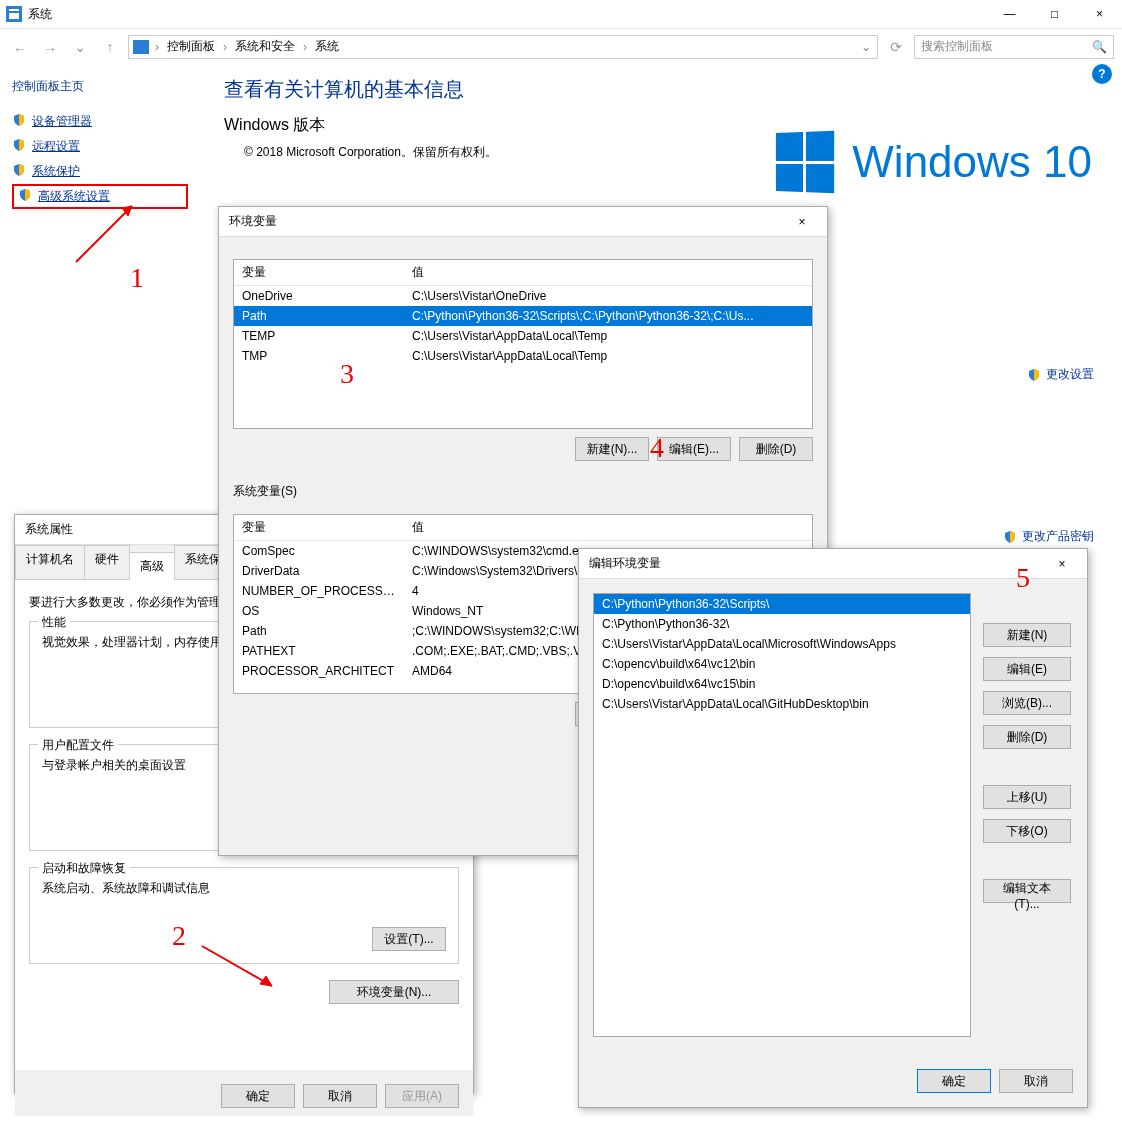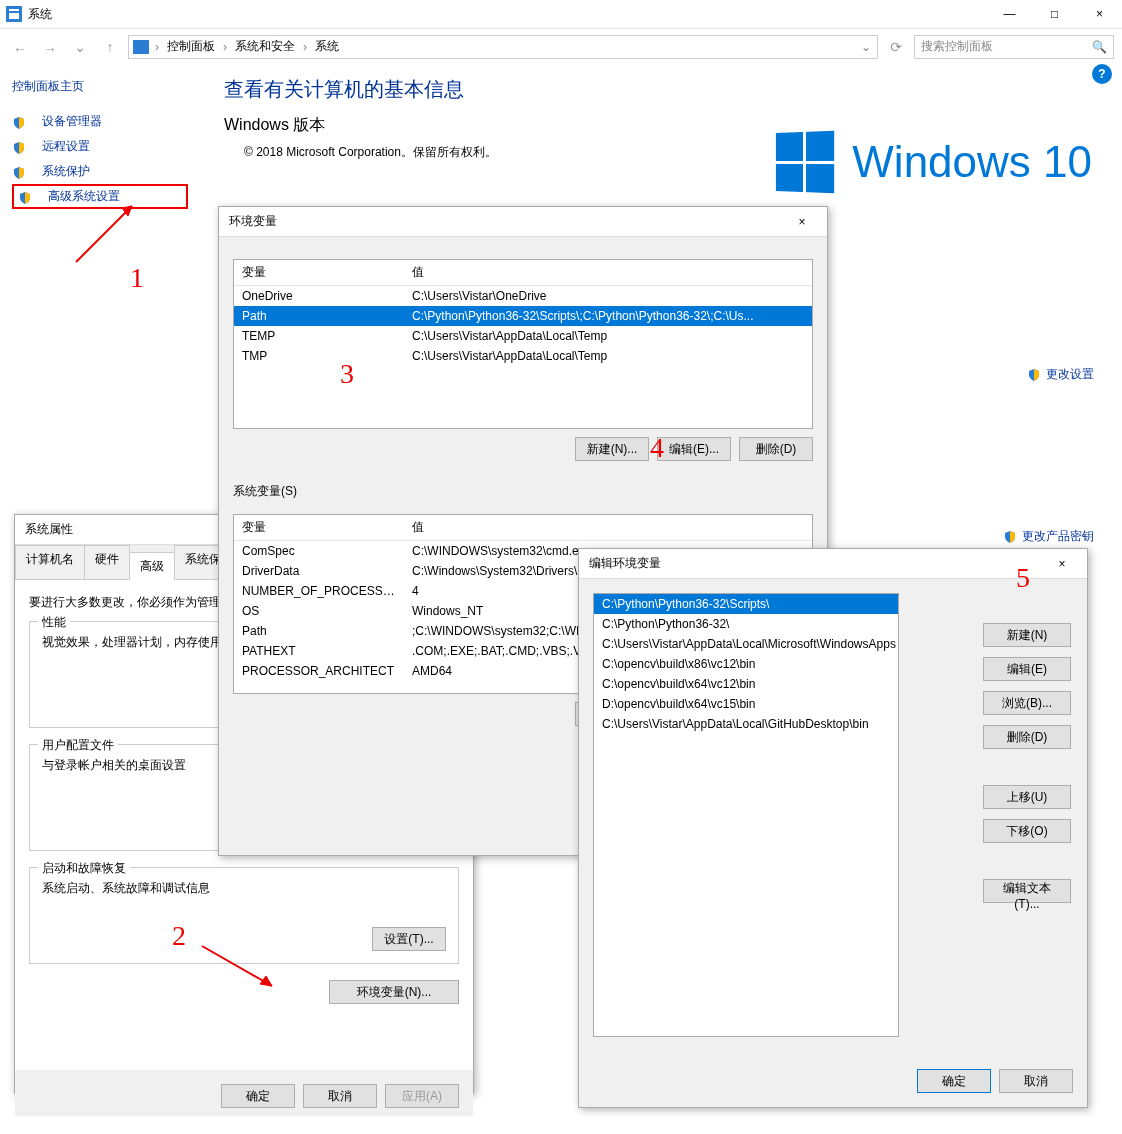--- a/index.html
+++ b/index.html
@@ -13,21 +13,21 @@
 .nav-bar { height: 36px; display: flex; align-items: center; padding: 0 8px; gap: 6px; border-top: 1px solid #e5e5e5; }
 .nav-arrow { width: 24px; height: 24px; display: flex; align-items: center; justify-content: center; color: #999; font-size: 14px; }
 .breadcrumb-box { flex: 1; display: flex; align-items: center; height: 24px; border: 1px solid #ccc; padding: 0 4px; gap: 4px; }
 .breadcrumb-box .pc-icon { width: 16px; height: 14px; background: #2b7cd3; }
 .breadcrumb-box span { padding: 0 2px; }
 .breadcrumb-box .sep { color: #888; }
 .search-box { width: 200px; height: 24px; border: 1px solid #ccc; display: flex; align-items: center; padding: 0 6px; color: #888; justify-content: space-between; }
 .sys-body { display: flex; position: relative; }
 .sys-sidebar { width: 200px; padding: 14px 12px; }
 .sys-sidebar h4 { font-size: 12px; font-weight: normal; color: #003399; margin-bottom: 14px; }
-.sys-link { display: flex; align-items: flex-end; gap: 16px; padding: 4px 0; color: #003399; cursor: pointer; }
+.sys-link { display: flex; align-items: flex-start; gap: 6px; padding: 4px 0; color: #003399; cursor: pointer; text-decoration: underline; }
 .shield-icon { width: 14px; height: 14px; position: relative; }
 .shield-icon svg { width: 14px; height: 14px; }
 .sys-main { flex: 1; padding: 12px 24px; position: relative; }
 .sys-main h2 { font-size: 20px; font-weight: normal; color: #003399; margin-bottom: 12px; }
 .sys-main h5 { font-size: 16px; font-weight: normal; margin-bottom: 6px; }
 .copyright { padding-left: 20px; line-height: 1.8; }
 .win10-logo { position: absolute; right: 30px; top: 132px; display: flex; align-items: center; gap: 18px; }
 .win10-logo .sq { width: 60px; height: 60px; display: grid; grid-template-columns: 1fr 1fr; grid-template-rows: 1fr 1fr; gap: 3px; transform: perspective(200px) rotateY(-14deg); }
 .win10-logo .sq div { background: #0078d7; }
 .win10-logo .txt { font-size: 44px; color: #0078d7; font-weight: 300; }
@@ -55,21 +55,21 @@
 #env-vars { left: 218px; top: 206px; width: 610px; height: 650px; }
 .lv { border: 1px solid #aaa; background: #fff; margin: 8px 0; }
 .lv-head { display: flex; background: #fff; border-bottom: 1px solid #e5e5e5; font-size: 12px; }
 .lv-head div { padding: 4px 8px; }
 .lv-row { display: flex; font-size: 12px; }
 .lv-row div { padding: 3px 8px; white-space: nowrap; overflow: hidden; text-overflow: ellipsis; }
 .lv-row.sel { background: #0078d7; color: #fff; }
 .section-label { font-size: 12px; padding: 6px 0; }
 
 #edit-env { left: 578px; top: 548px; width: 510px; height: 560px; background: #f0f0f0; }
-.path-list { border: 1px solid #aaa; background: #fff; width: 306px; height: 444px; overflow: hidden; }
+.path-list { border: 1px solid #aaa; background: #fff; width: 378px; height: 444px; overflow: hidden; }
 .path-row { padding: 3px 8px; font-size: 12px; }
 .path-row.sel { background: #0078d7; color: #fff; }
 .right-buttons { display: flex; flex-direction: column; gap: 10px; position: absolute; right: 16px; top: 44px; }
 .right-buttons .win-btn2 { width: 88px; }
 
 .change-link { position: absolute; display: flex; align-items: center; gap: 5px; color: #003399; font-size: 12px; }
 </style>
 </head>
 <body>
 
@@ -320,21 +320,20 @@
 <div id="edit-env" class="dialog">
   <div class="dlg-title" style="background:#fff">
     <span>编辑环境变量</span>
     <span class="dlg-close">×</span>
   </div>
   <div class="dlg-body" style="position:relative;height:528px">
     <div class="path-list" id="path-rows">
         <div class="path-row sel">C:\Python\Python36-32\Scripts\</div>
         <div class="path-row">C:\Python\Python36-32\</div>
         <div class="path-row">C:\Users\Vistar\AppData\Local\Microsoft\WindowsApps</div>
-        <div class="path-row">C:\opencv\build\x86\vc12\bin</div>
         <div class="path-row">C:\opencv\build\x64\vc12\bin</div>
         <div class="path-row">D:\opencv\build\x64\vc15\bin</div>
         <div class="path-row">C:\Users\Vistar\AppData\Local\GitHubDesktop\bin</div>
       </div>
     <div class="right-buttons">
       <button class="win-btn2 red-box">新建(N)</button>
       <button class="win-btn2">编辑(E)</button>
       <button class="win-btn2">浏览(B)...</button>
       <button class="win-btn2">删除(D)</button>
       <div style="height:16px"></div>

